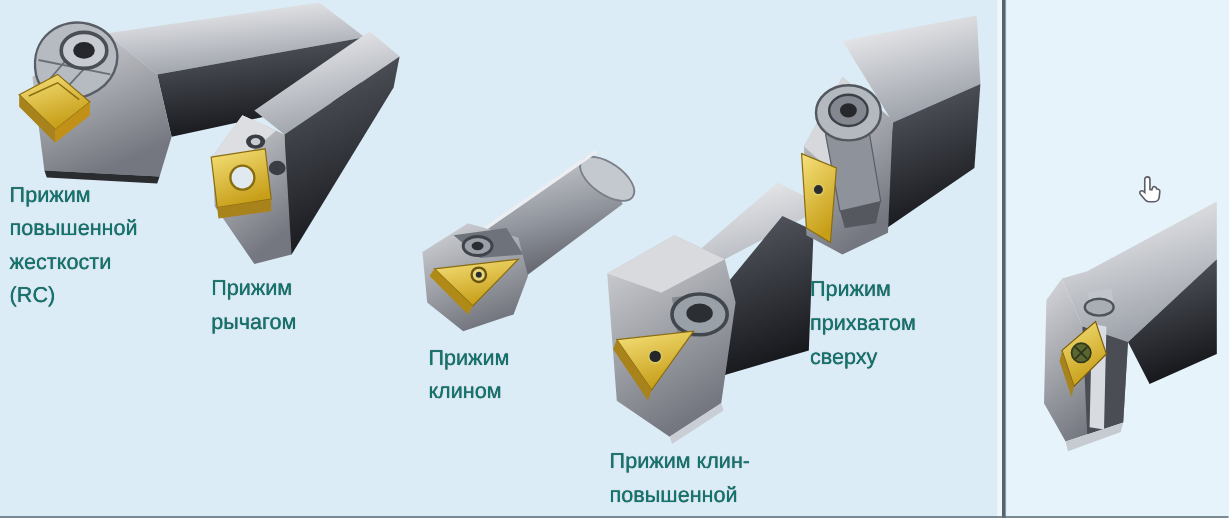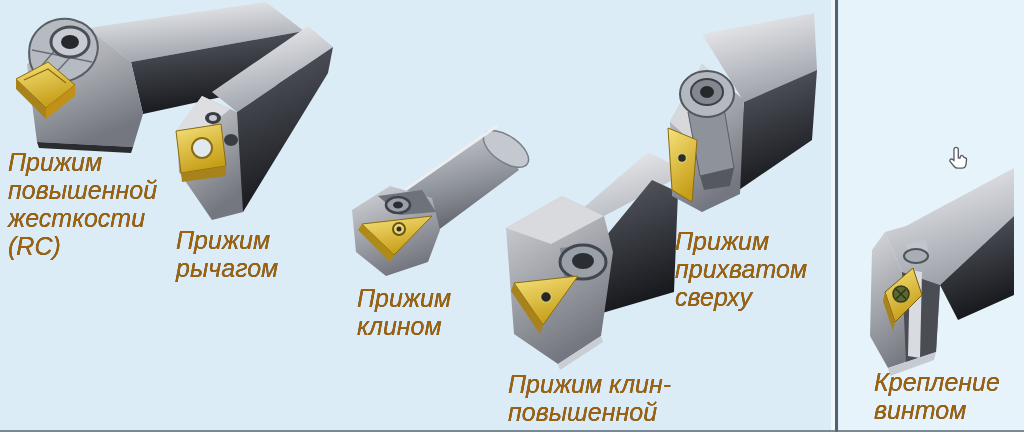--- a/index.html
+++ b/index.html
@@ -22,24 +22,23 @@
     position:absolute;top:0;bottom:0;left:835px;width:3px;
     background:#55616b;
   }
   .bottom-edge{
     position:absolute;left:0;right:0;bottom:0;height:2px;
     background:#5f6f7a;opacity:.8;
   }
   .art{position:absolute;left:0;top:0;}
   .tool-label{
     position:absolute;
-    font-style:italic;
-    font-size:25px;
+    font-size:18px;
     line-height:28px;
-    color:#a16207;
+    color:#0f766e;
     white-space:pre-line;
     text-shadow:0 0 .6px #33373a;
   }
   .lbl-1{left:8px;top:148px;}
   .lbl-2{left:176px;top:226px;}
   .lbl-3{left:357px;top:284px;}
   .lbl-4{left:508px;top:370px;}
   .lbl-5{left:675px;top:227px;}
   .lbl-6{left:874px;top:368px;}
 </style>
@@ -173,17 +172,15 @@
 (RC)</div>
   <div class="tool-label lbl-2">Прижим
 рычагом</div>
   <div class="tool-label lbl-3">Прижим
 клином</div>
   <div class="tool-label lbl-4">Прижим клин-
 повышенной</div>
   <div class="tool-label lbl-5">Прижим
 прихватом
 сверху</div>
-  <div class="tool-label lbl-6">Крепление
-винтом</div>
 
   <div class="bottom-edge"></div>
 </div>
 
 </body></html>

